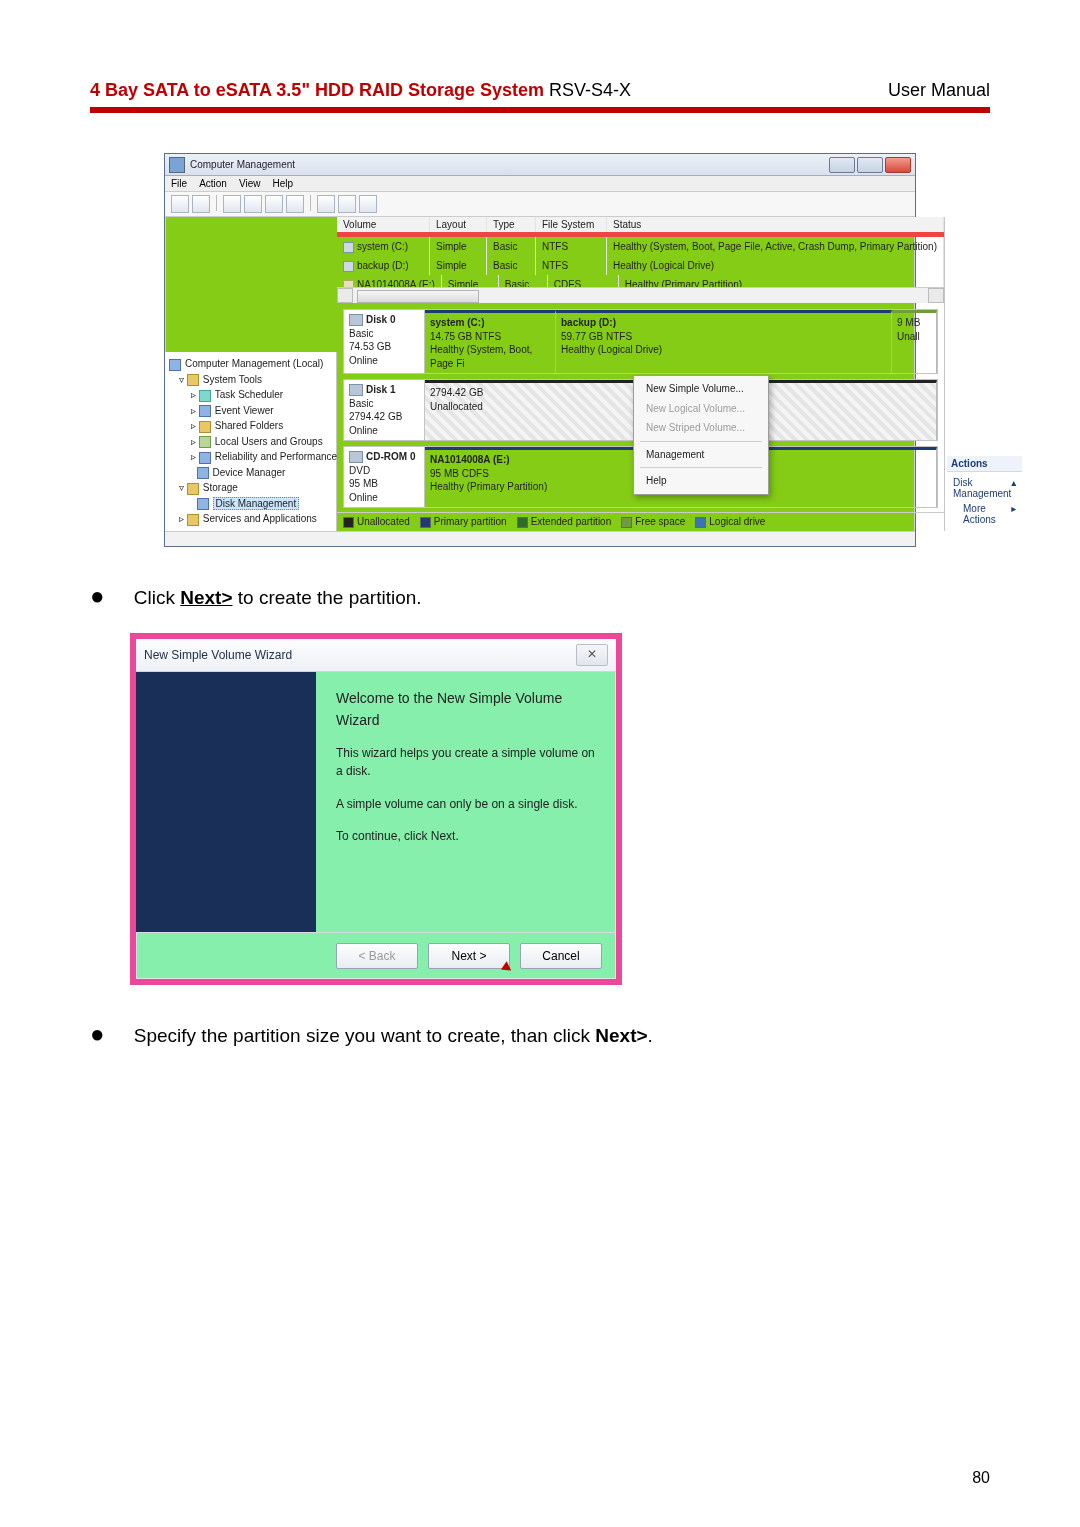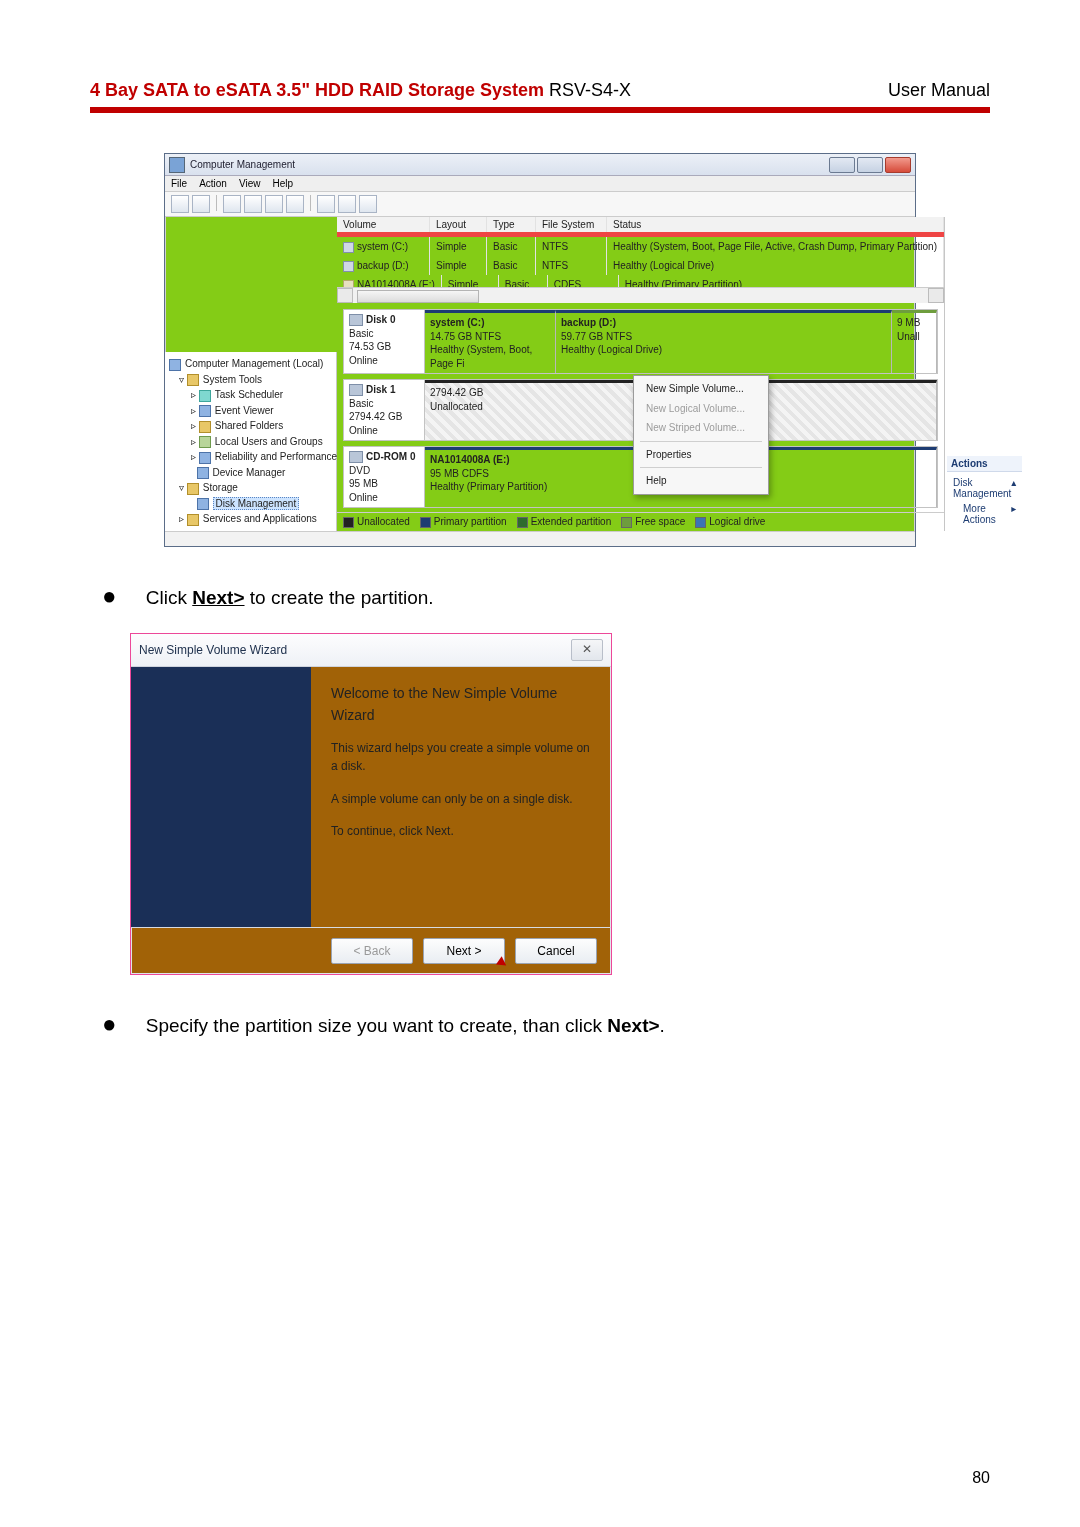--- a/index.html
+++ b/index.html
@@ -3,21 +3,21 @@
 <meta charset="utf-8">
 <style>
   html,body{margin:0;padding:0;background:#fff;font-family:Arial,Helvetica,sans-serif;color:#000}
   .page{width:1080px;min-height:1527px;margin:0 auto;position:relative;padding:80px 90px 40px 90px;box-sizing:border-box}
   .header-row{display:flex;justify-content:space-between;align-items:baseline;font-size:18px}
   .header-left{color:#c00000;font-weight:bold}
   .header-left .model{color:#000;font-weight:normal}
   .header-right{color:#000}
   .red-bar{height:6px;background:#c00000;margin-top:6px}
   .indent{margin-left:20px}
-  .bullet-p{font-size:19px;margin:30px 0 14px 12px;line-height:1.6}
+  .bullet-p{font-size:19px;margin:30px 0 14px 0;line-height:1.6}
   .bullet-dot{font-size:24px;padding-right:24px}
   .underline{text-decoration:underline}
   .bold{font-weight:bold}
 
   
   .win{width:750px;margin:40px auto 0 auto;border:1px solid #5b6d88;font-family:'Segoe UI',Tahoma,sans-serif;font-size:10px;color:#222;background:#84cc16;box-shadow:0 0 0 1px #d0d0d0 inset}
   .win-title{display:flex;align-items:center;background:linear-gradient(#ecf0f7,#d9e1ee);border-bottom:1px solid #aab;box-sizing:border-box;padding:2px 4px;height:22px}
   .win-title .t-icon{width:14px;height:14px;background:#7aa3d6;border:1px solid #567;margin-right:5px}
   .win-title .t-text{flex:1;color:#223}
   .win-btns{display:flex;gap:2px}
@@ -79,21 +79,21 @@
   .sq-un{background:#222}.sq-pr{background:#1d3c72}.sq-ex{background:#2e6b2e}.sq-fr{background:#6e9d3d}.sq-lo{background:#3b73b6}
 
   .actions{width:120px;padding:4px 6px;background:#fff}
   .actions .ah{font-weight:bold;color:#1d3c72;background:#eef3fb;padding:2px 4px;margin:-2px -4px 3px -4px;border-bottom:1px solid #cfd9ea}
   .actions .al{padding:2px 2px;color:#1d3c72;display:flex;justify-content:space-between}
   .actions .al .tri{color:#1d3c72}
   .actions .al.sub{padding-left:12px}
   .status-bar{height:14px;border-top:1px solid #ccc;background:#f2f2f2}
 
   
-  .wiz{width:480px;margin:18px 0 0 40px;border:1px solid #ec4899;background:#a16207;font-family:'Segoe UI',Tahoma,sans-serif;font-size:12px;box-shadow:0 0 0 1px #e1e4ea inset}
+  .wiz{width:480px;margin:18px 0 0 40px;border:6px solid #ec4899;background:#86efac;font-family:'Segoe UI',Tahoma,sans-serif;font-size:12px;box-shadow:0 0 0 1px #e1e4ea inset}
   .wiz-title{display:flex;align-items:center;padding:5px 8px;background:linear-gradient(#fdfdfe,#eef1f6);border-bottom:1px solid #cfd4dd}
   .wiz-title .wt{flex:1;color:#20324e}
   .wiz-close{width:30px;height:20px;border:1px solid #b8bec9;border-radius:2px;background:linear-gradient(#f5f6f8,#e2e6ec);text-align:center;line-height:18px;color:#555}
   .wiz-body{display:flex;min-height:260px}
   .wiz-side{width:180px;background:#1a2f57}
   .wiz-main{flex:1;padding:16px 20px 8px 20px;color:#222;line-height:1.55}
   .wiz-main h3{margin:0 0 12px 0;font-size:14px;font-weight:normal}
   .wiz-main p{margin:0 0 14px 0;font-size:12px}
   .wiz-foot{border-top:1px solid #d7dbe2;padding:10px 14px;display:flex;justify-content:flex-end;gap:10px}
   .wbtn{min-width:82px;height:26px;border:1px solid #9aa3b2;background:linear-gradient(#fdfdfd,#e9edf2);border-radius:2px;font-size:12px}
@@ -236,21 +236,21 @@
             <div class="disk-parts">
               <div class="part p-unalloc" style="position:relative">
                 <span>2794.42 GB</span><br>
                 <span>Unallocated</span>
                 
                 <div class="ctx">
                   <div class="mi">New Simple Volume...</div>
                   <div class="mi dis">New Logical Volume...</div>
                   <div class="mi dis">New Striped Volume...</div>
                   <div class="msep"></div>
-                  <div class="mi">Properties</div>
+                  <div class="mi">Management</div>
                   <div class="msep"></div>
                   <div class="mi">Help</div>
                 </div>
               </div>
             </div>
           </div>
 
           <div class="disk">
             <div class="disk-info">
               <div><span class="di-ico"></span><b>CD-ROM 0</b></div>

